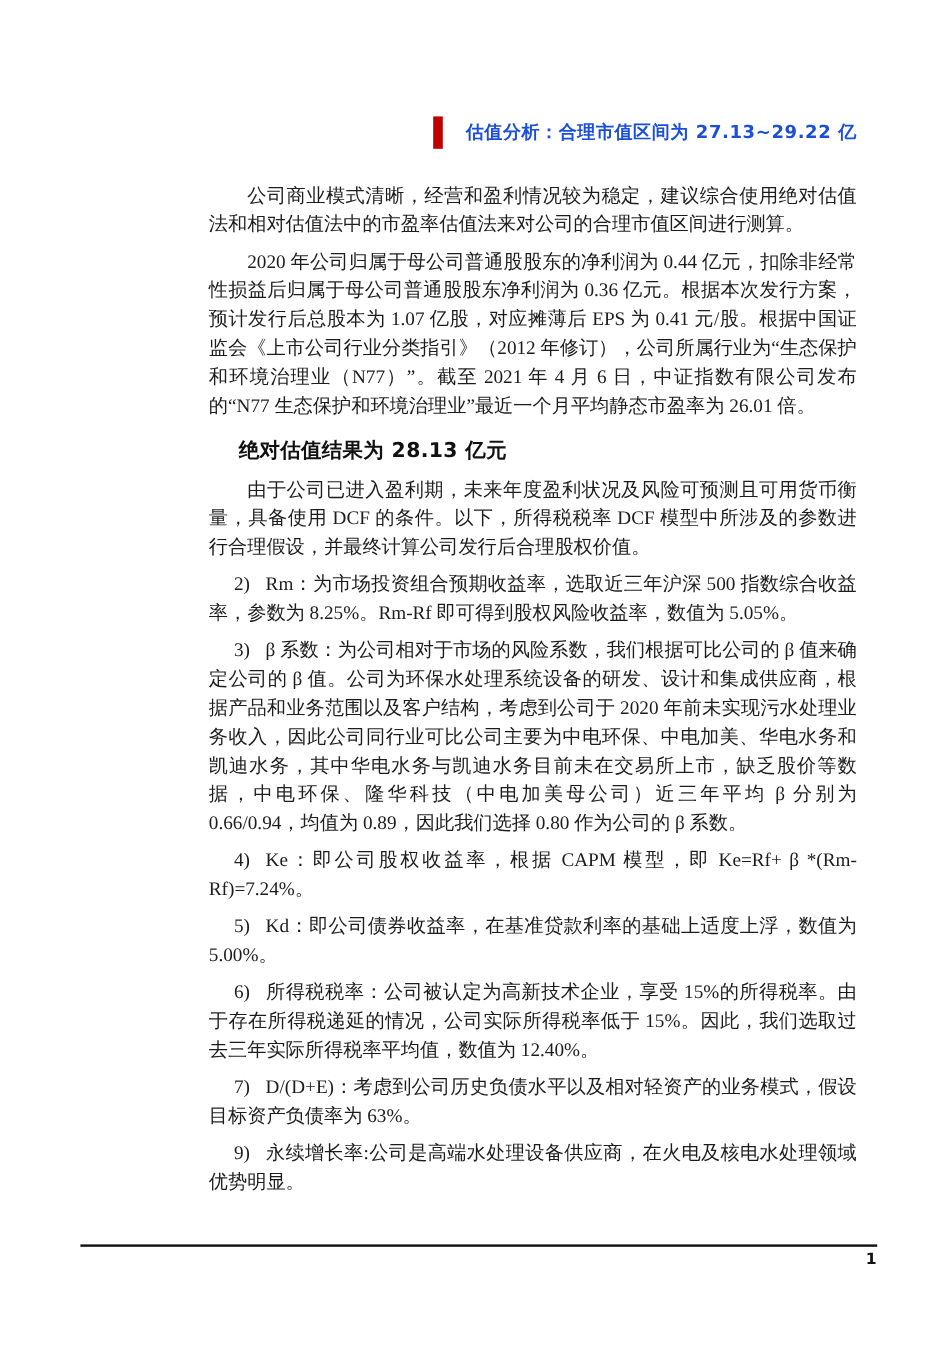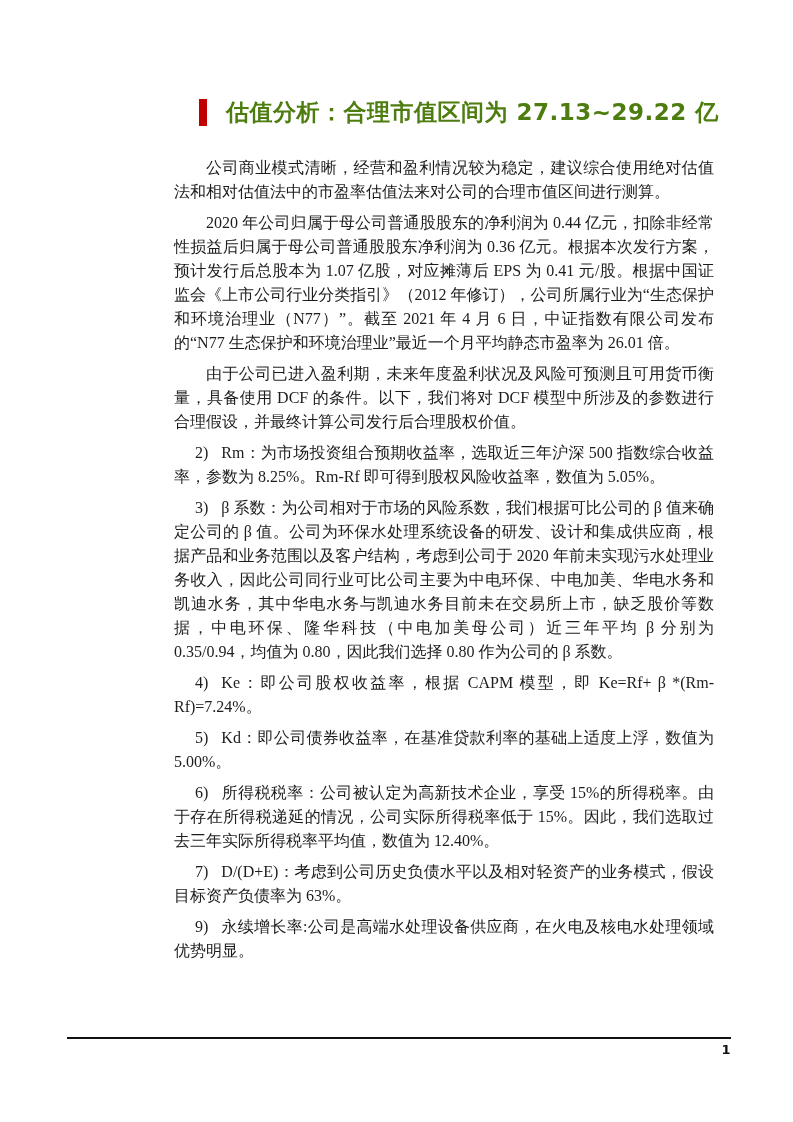--- a/index.html
+++ b/index.html
@@ -21,25 +21,26 @@
   .content {
     position: absolute;
     left: 174px;
     top: 97px;
     width: 540px;
   }
   .doc-title {
     display: flex;
     align-items: center;
     margin: 0 0 28px 25px;
-    font-size: 23px;
+    font-size: 15px;
     font-weight: 700;
-    color: #4d7c0f;
+    color: #1d4ed8;
     letter-spacing: 0.5px;
     white-space: nowrap;
+    justify-content: flex-end;
   }
   .title-bar {
     width: 8px;
     height: 27px;
     background: #c00000;
     margin-right: 19px;
     flex: none;
   }
   p.body-par {
     font-size: 16px;
@@ -93,27 +94,28 @@
 
     <div class="doc-title">
       <span class="title-bar"></span>
       <span>估值分析：合理市值区间为 27.13~29.22 亿</span>
     </div>
 
     <p class="body-par">公司商业模式清晰，经营和盈利情况较为稳定，建议综合使用绝对估值法和相对估值法中的市盈率估值法来对公司的合理市值区间进行测算。</p>
 
     <p class="body-par">2020 年公司归属于母公司普通股股东的净利润为 0.44 亿元，扣除非经常性损益后归属于母公司普通股股东净利润为 0.36 亿元。根据本次发行方案，预计发行后总股本为 1.07 亿股，对应摊薄后 EPS 为 0.41 元/股。根据中国证监会《上市公司行业分类指引》（2012 年修订），公司所属行业为“生态保护和环境治理业（N77）”。截至 2021 年 4 月 6 日，中证指数有限公司发布的“N77 生态保护和环境治理业”最近一个月平均静态市盈率为 26.01 倍。</p>
 
+    <div class="section-heading">绝对估值结果为 28.13 亿元</div>
 
-    <p class="body-par">由于公司已进入盈利期，未来年度盈利状况及风险可预测且可用货币衡量，具备使用 DCF 的条件。以下，我们将对 DCF 模型中所涉及的参数进行合理假设，并最终计算公司发行后合理股权价值。</p>
+    <p class="body-par">由于公司已进入盈利期，未来年度盈利状况及风险可预测且可用货币衡量，具备使用 DCF 的条件。以下，所得税税率 DCF 模型中所涉及的参数进行合理假设，并最终计算公司发行后合理股权价值。</p>
 
 
     <p class="body-par item"><span class="num">2)</span><span>Rm：为市场投资组合预期收益率，选取近三年沪深 500 指数综合收益率，参数为 8.25%。Rm-Rf 即可得到股权风险收益率，数值为 5.05%。</span></p>
 
-    <p class="body-par item"><span class="num">3)</span><span>β 系数：为公司相对于市场的风险系数，我们根据可比公司的 β 值来确定公司的 β 值。公司为环保水处理系统设备的研发、设计和集成供应商，根据产品和业务范围以及客户结构，考虑到公司于 2020 年前未实现污水处理业务收入，因此公司同行业可比公司主要为中电环保、中电加美、华电水务和凯迪水务，其中华电水务与凯迪水务目前未在交易所上市，缺乏股价等数据，中电环保、隆华科技（中电加美母公司）近三年平均 β 分别为 0.35/0.94，均值为 0.80，因此我们选择 0.80 作为公司的 β 系数。</span></p>
+    <p class="body-par item"><span class="num">3)</span><span>β 系数：为公司相对于市场的风险系数，我们根据可比公司的 β 值来确定公司的 β 值。公司为环保水处理系统设备的研发、设计和集成供应商，根据产品和业务范围以及客户结构，考虑到公司于 2020 年前未实现污水处理业务收入，因此公司同行业可比公司主要为中电环保、中电加美、华电水务和凯迪水务，其中华电水务与凯迪水务目前未在交易所上市，缺乏股价等数据，中电环保、隆华科技（中电加美母公司）近三年平均 β 分别为 0.66/0.94，均值为 0.89，因此我们选择 0.80 作为公司的 β 系数。</span></p>
 
     <p class="body-par item"><span class="num">4)</span><span>Ke：即公司股权收益率，根据 CAPM 模型，即 Ke=Rf+ β *(Rm-Rf)=7.24%。</span></p>
 
     <p class="body-par item"><span class="num">5)</span><span>Kd：即公司债券收益率，在基准贷款利率的基础上适度上浮，数值为 5.00%。</span></p>
 
     <p class="body-par item"><span class="num">6)</span><span>所得税税率：公司被认定为高新技术企业，享受 15%的所得税率。由于存在所得税递延的情况，公司实际所得税率低于 15%。因此，我们选取过去三年实际所得税率平均值，数值为 12.40%。</span></p>
 
     <p class="body-par item"><span class="num">7)</span><span>D/(D+E)：考虑到公司历史负债水平以及相对轻资产的业务模式，假设目标资产负债率为 63%。</span></p>
 
 

